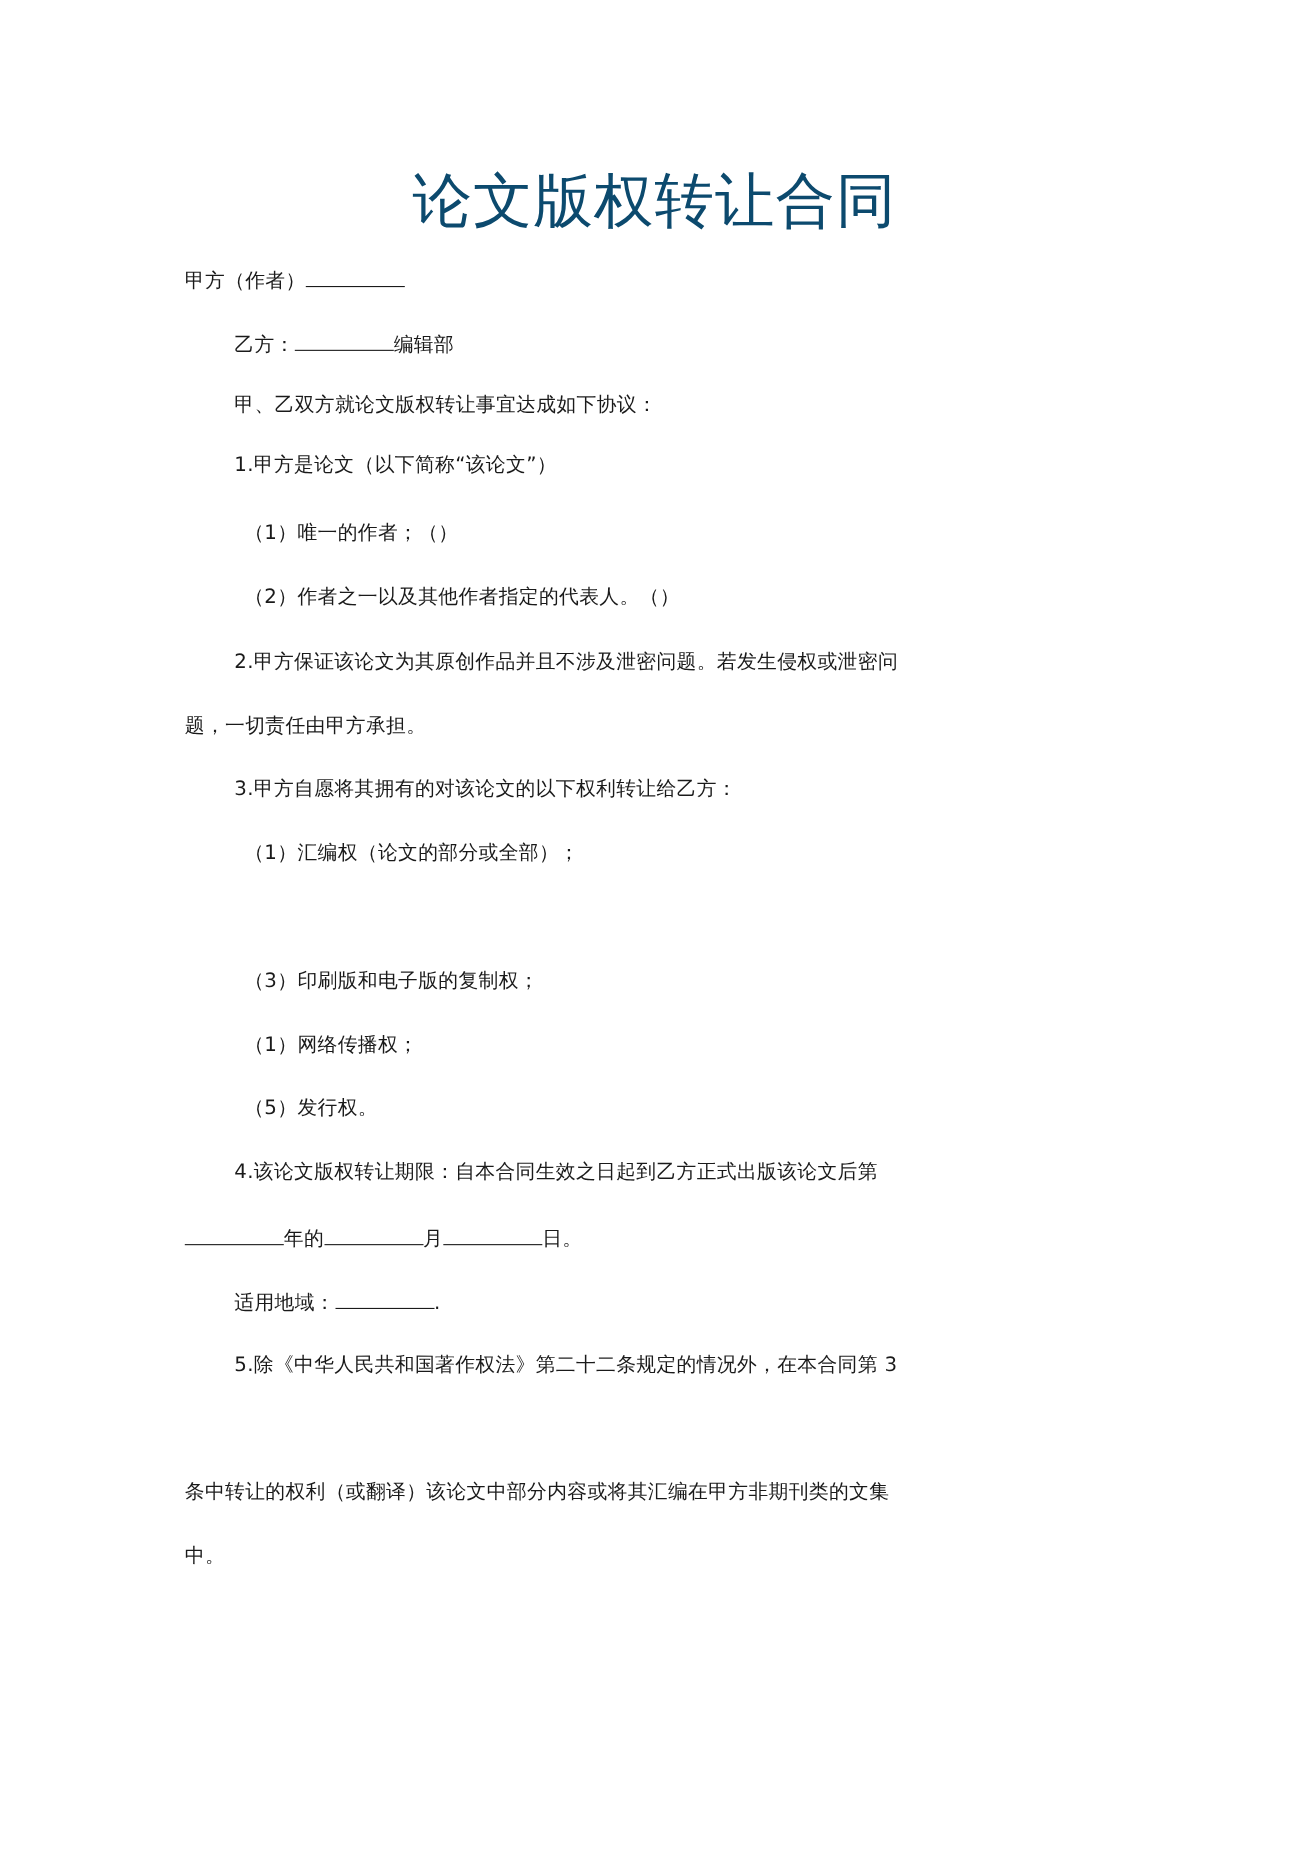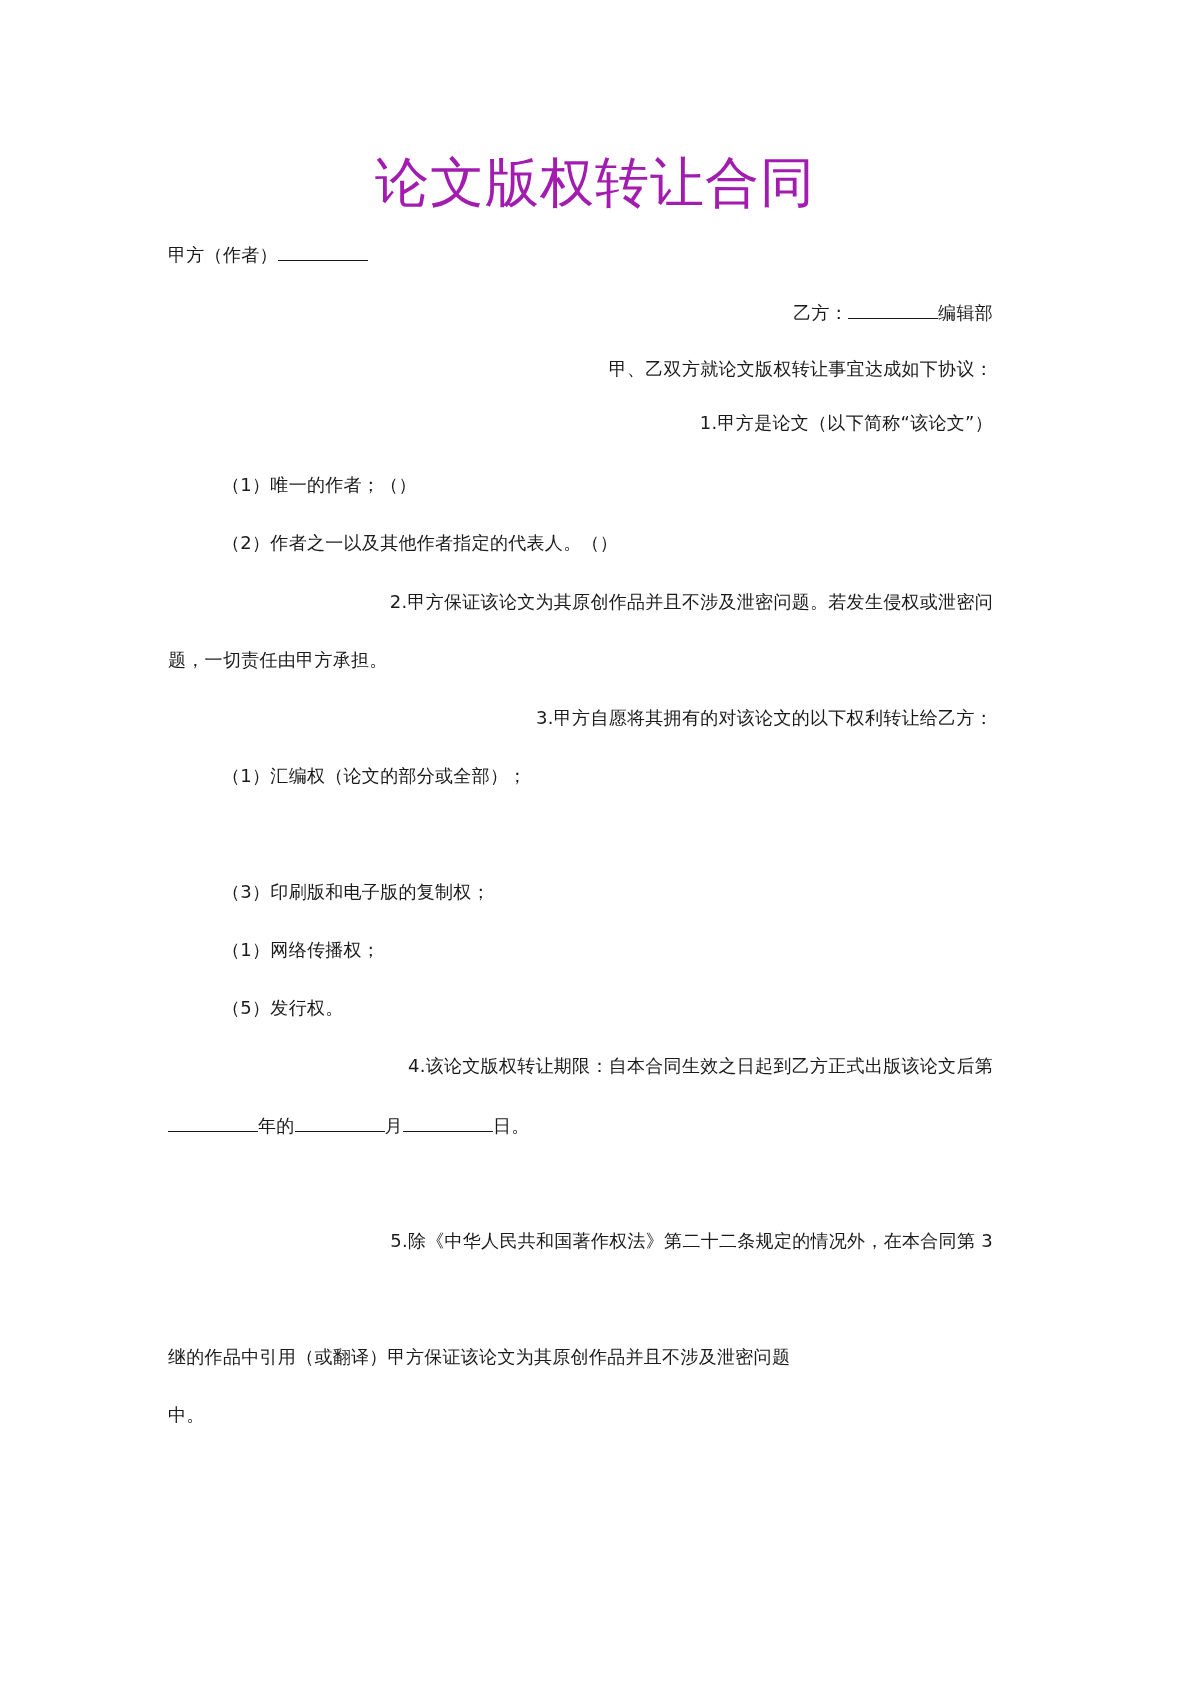--- a/index.html
+++ b/index.html
@@ -1,23 +1,23 @@
 <!DOCTYPE html>
 <html><head>
 <meta charset="utf-8">
 <style>
   html, body { margin: 0; padding: 0; background: #ffffff; }
   body { width: 1190px; height: 1683px; position: relative; overflow: hidden;
          font-family: "DejaVu Sans", "Liberation Sans", sans-serif; color: #1a1a1a; }
   .page { position: absolute; left: 0; top: 0; width: 1190px; height: 1683px; }
   .title { position: absolute; left: 0; width: 1190px; top: 148px; text-align: center;
-           font-size: 54px; line-height: 70px; letter-spacing: 1px; color: #a21caf; }
+           font-size: 54px; line-height: 70px; letter-spacing: 1px; color: #0c4a6e; }
   .line { position: absolute; left: 168px; width: 780px; font-size: 18px; line-height: 30px;
           white-space: nowrap; letter-spacing: 0.3px; }
-  .ind { left: 213px; text-align: right; }
+  .ind { left: 213px; }
   .ind2 { left: 222px; }
   .blank { display: inline-block; border-bottom: 1.5px solid #1a1a1a; height: 22px; vertical-align: baseline; }
   .b90 { width: 90px; }
 </style>
 </head>
 <body>
 
 <div class="page">
   <div class="title">论文版权转让合同</div>
 
@@ -35,17 +35,18 @@
   <div class="line" style="top:645px">题，一切责任由甲方承担。</div>
 
   <div class="line ind" style="top:703px">3.甲方自愿将其拥有的对该论文的以下权利转让给乙方：</div>
   <div class="line ind2" style="top:761px">（1）汇编权（论文的部分或全部）；</div>
   <div class="line ind2" style="top:877px">（3）印刷版和电子版的复制权；</div>
   <div class="line ind2" style="top:935px">（1）网络传播权；</div>
   <div class="line ind2" style="top:993px">（5）发行权。</div>
 
   <div class="line ind" style="top:1051px">4.该论文版权转让期限：自本合同生效之日起到乙方正式出版该论文后第</div>
   <div class="line" style="top:1109px"><span class="blank b90"></span><span>年的</span><span class="blank b90"></span><span>月</span><span class="blank b90"></span><span>日。</span></div>
+  <div class="line ind" style="top:1167px"><span>适用地域：</span><span class="blank b90"></span><span>.</span></div>
 
   <div class="line ind" style="top:1226px">5.除《中华人民共和国著作权法》第二十二条规定的情况外，在本合同第 3</div>
-  <div class="line" style="top:1342px">继的作品中引用（或翻译）甲方保证该论文为其原创作品并且不涉及泄密问题</div>
+  <div class="line" style="top:1342px">条中转让的权利（或翻译）该论文中部分内容或将其汇编在甲方非期刊类的文集</div>
   <div class="line" style="top:1400px">中。</div>
 </div>
 
 </body></html>

